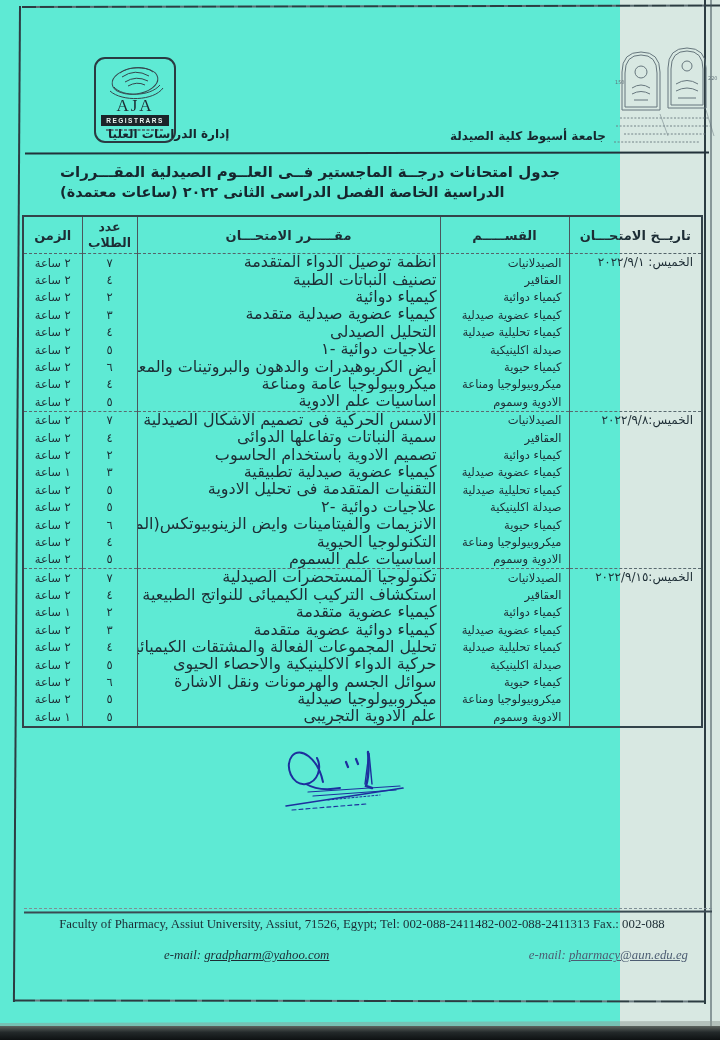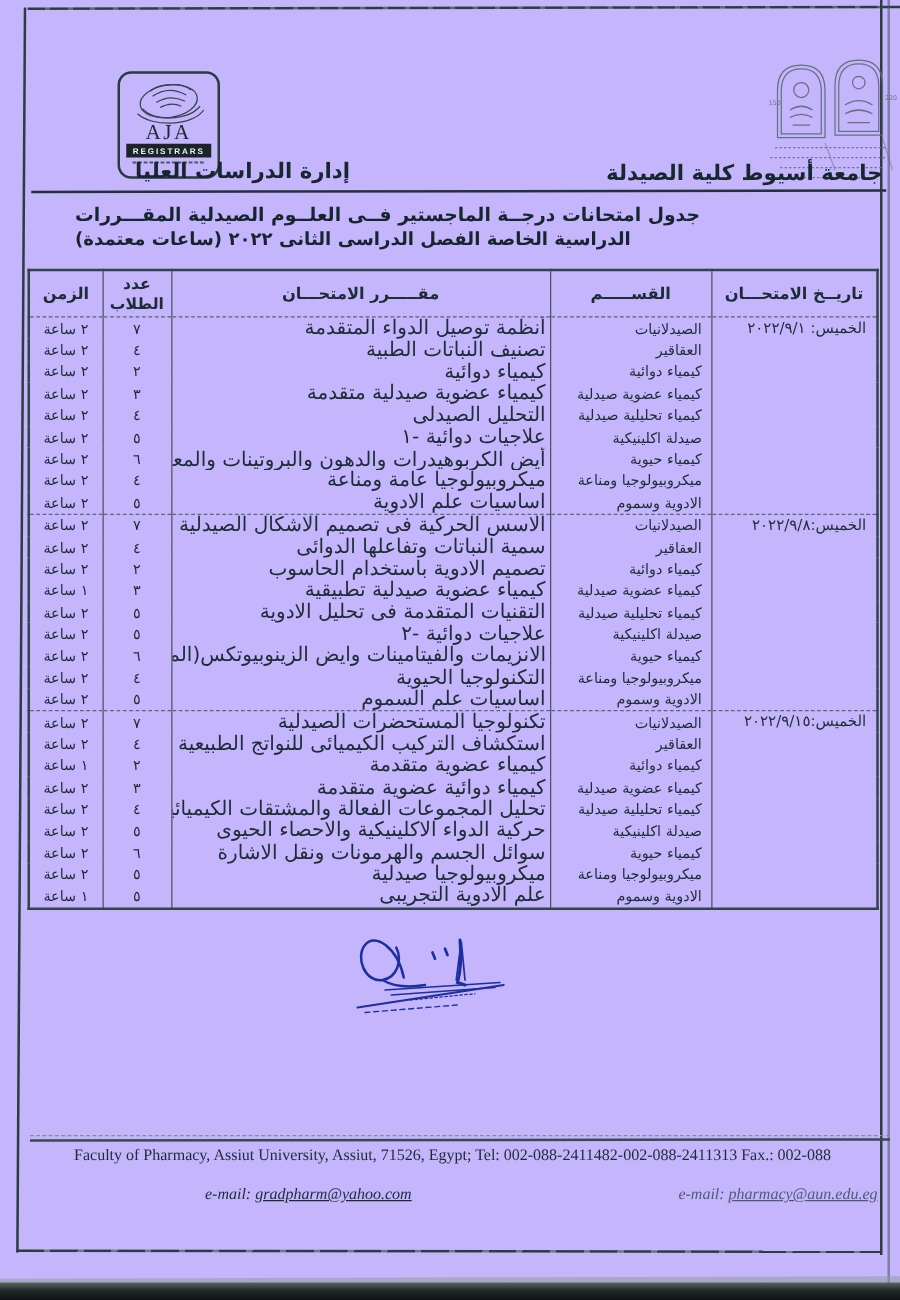--- a/index.html
+++ b/index.html
@@ -1,32 +1,32 @@
 <!DOCTYPE html>
 <html lang="ar"><head>
 <meta charset="utf-8">
 <style>
   html,body{margin:0;padding:0;}
   body{width:720px;height:1040px;overflow:hidden;background:#d8e8e2;font-family:"DejaVu Sans",sans-serif;}
-  .stage{position:relative;width:720px;height:1040px;background:#c4b5fd;}
+  .stage{position:relative;width:620px;height:1040px;background:#5eead4;}
   
   .edge{position:absolute;background:#2c3c42;}
   .edge-top{left:22px;top:6px;width:698px;height:2px;transform:rotate(-0.12deg);transform-origin:left top;
             background:repeating-linear-gradient(90deg,#2c3c42 0 14px,#5a6a70 14px 18px);}
   .edge-left{left:19px;top:6px;width:2px;height:996px;transform:rotate(0.35deg);transform-origin:top left;}
   .edge-right{left:704px;top:0;width:2px;height:1004px;}
   .edge-right2{left:710px;top:0;width:2px;height:1040px;background:#46565c;opacity:.55;}
   .edge-bottom{left:13px;top:1000px;width:692px;height:2px;
             background:repeating-linear-gradient(90deg,#2c3c42 0 22px,#6a7a80 22px 27px);transform:rotate(0.08deg);}
   .scan-band{position:absolute;left:0;top:1026px;width:720px;height:14px;
             background:linear-gradient(180deg,#5c645f 0%,#23292a 45%,#0d1112 100%);}
   .scan-band2{position:absolute;left:0;top:1022px;width:720px;height:5px;background:#8d9a94;opacity:.5;transform:rotate(-0.15deg);}
 
   
-  .org-name{position:absolute;font-weight:bold;font-size:17px;color:#17272f;white-space:nowrap;}
+  .org-name{position:absolute;font-weight:bold;font-size:12px;color:#17272f;white-space:nowrap;}
   .org-right{right:14px;top:129px;}
   .org-left{left:108px;top:127px;}
   .header-rule{position:absolute;left:25px;top:152px;width:684px;height:2px;background:#22323a;transform:rotate(-0.1deg);}
 
   
   .title{position:absolute;left:60px;top:163px;width:610px;text-align:left;color:#16262e;font-weight:bold;}
   .title .l1{font-size:15px;letter-spacing:.2px;}
   .title .l2{font-size:14.5px;margin-top:3px;}
 
   
@@ -53,21 +53,21 @@
 
   
   .footer-rule-d{position:absolute;left:24px;top:908px;width:688px;height:0;border-top:1.5px dashed #7e8e94;}
   .footer-rule{position:absolute;left:24px;top:911px;width:688px;height:2px;background:#3a4a52;transform:rotate(-0.08deg);}
   .footer{position:absolute;left:30px;top:917px;width:664px;text-align:center;color:#1c2c34;
           font-family:"Liberation Serif",serif;font-size:12.8px;}
   .footer .l2{margin-top:0px;}
   .emails{position:absolute;left:44px;top:948px;width:664px;display:flex;justify-content:space-between;
           font-family:"Liberation Serif",serif;font-style:italic;font-size:12.8px;color:#1c2c34;}
   .emails .left{margin-left:120px;}
-  .emails .right{margin-right:6px;color:#4c5c72;}
+  .emails .right{margin-right:20px;color:#4c5c72;}
   .emails a, .emails .u{text-decoration:underline;color:inherit;}
 </style>
 </head>
 <body>
 
 <div class="stage">
 
   <div class="edge edge-top"></div>
   <div class="edge edge-left"></div>
   <div class="edge edge-right"></div>

